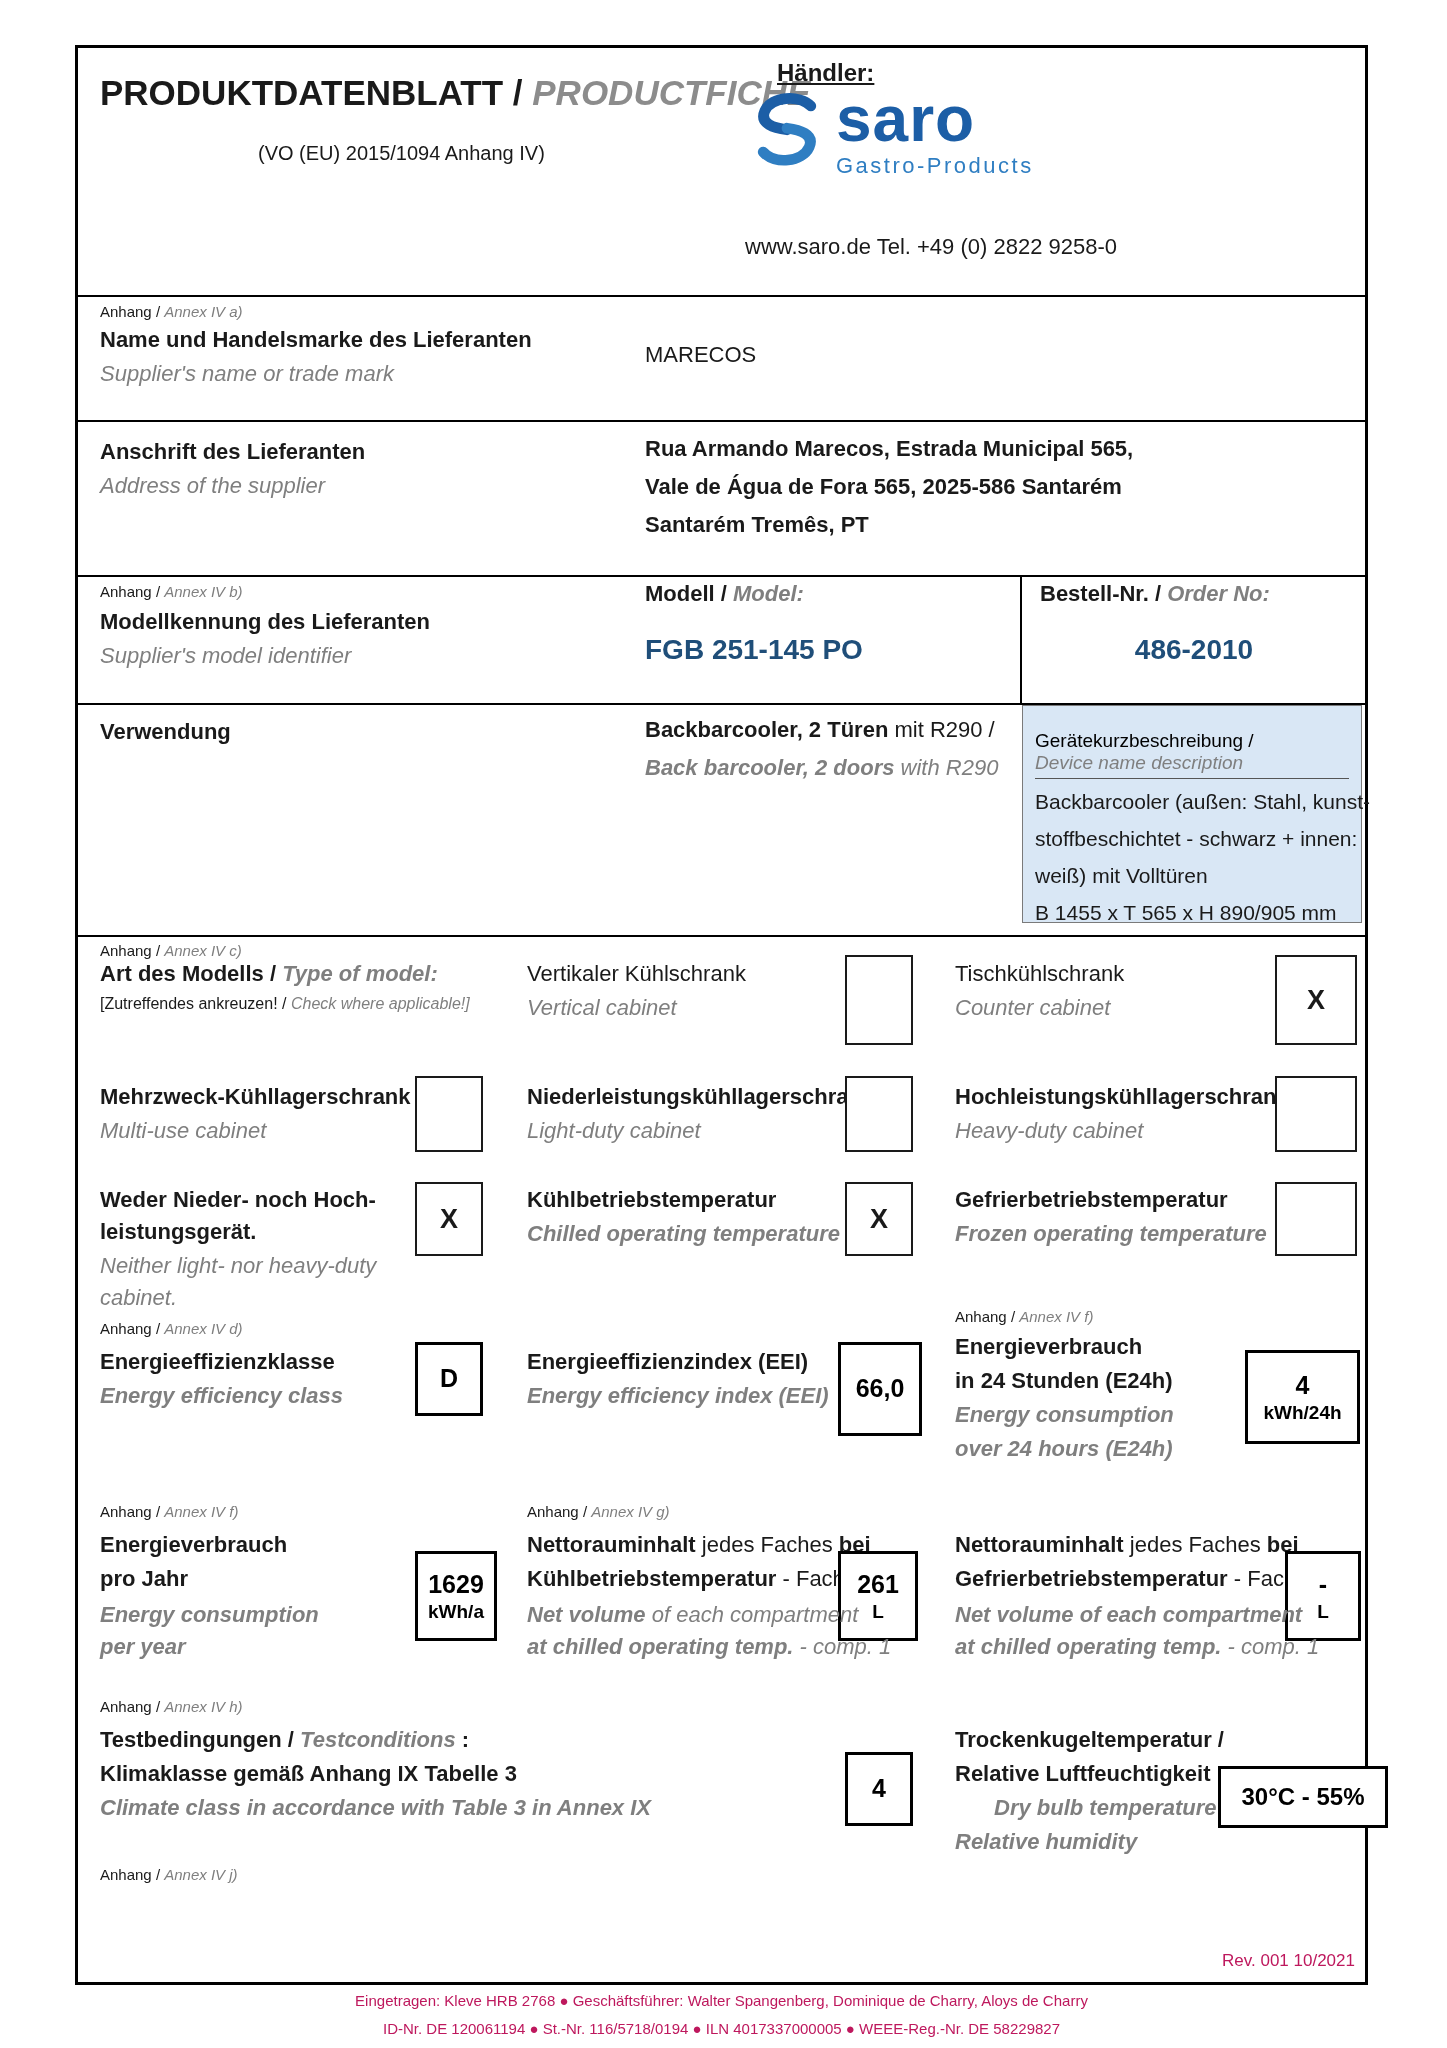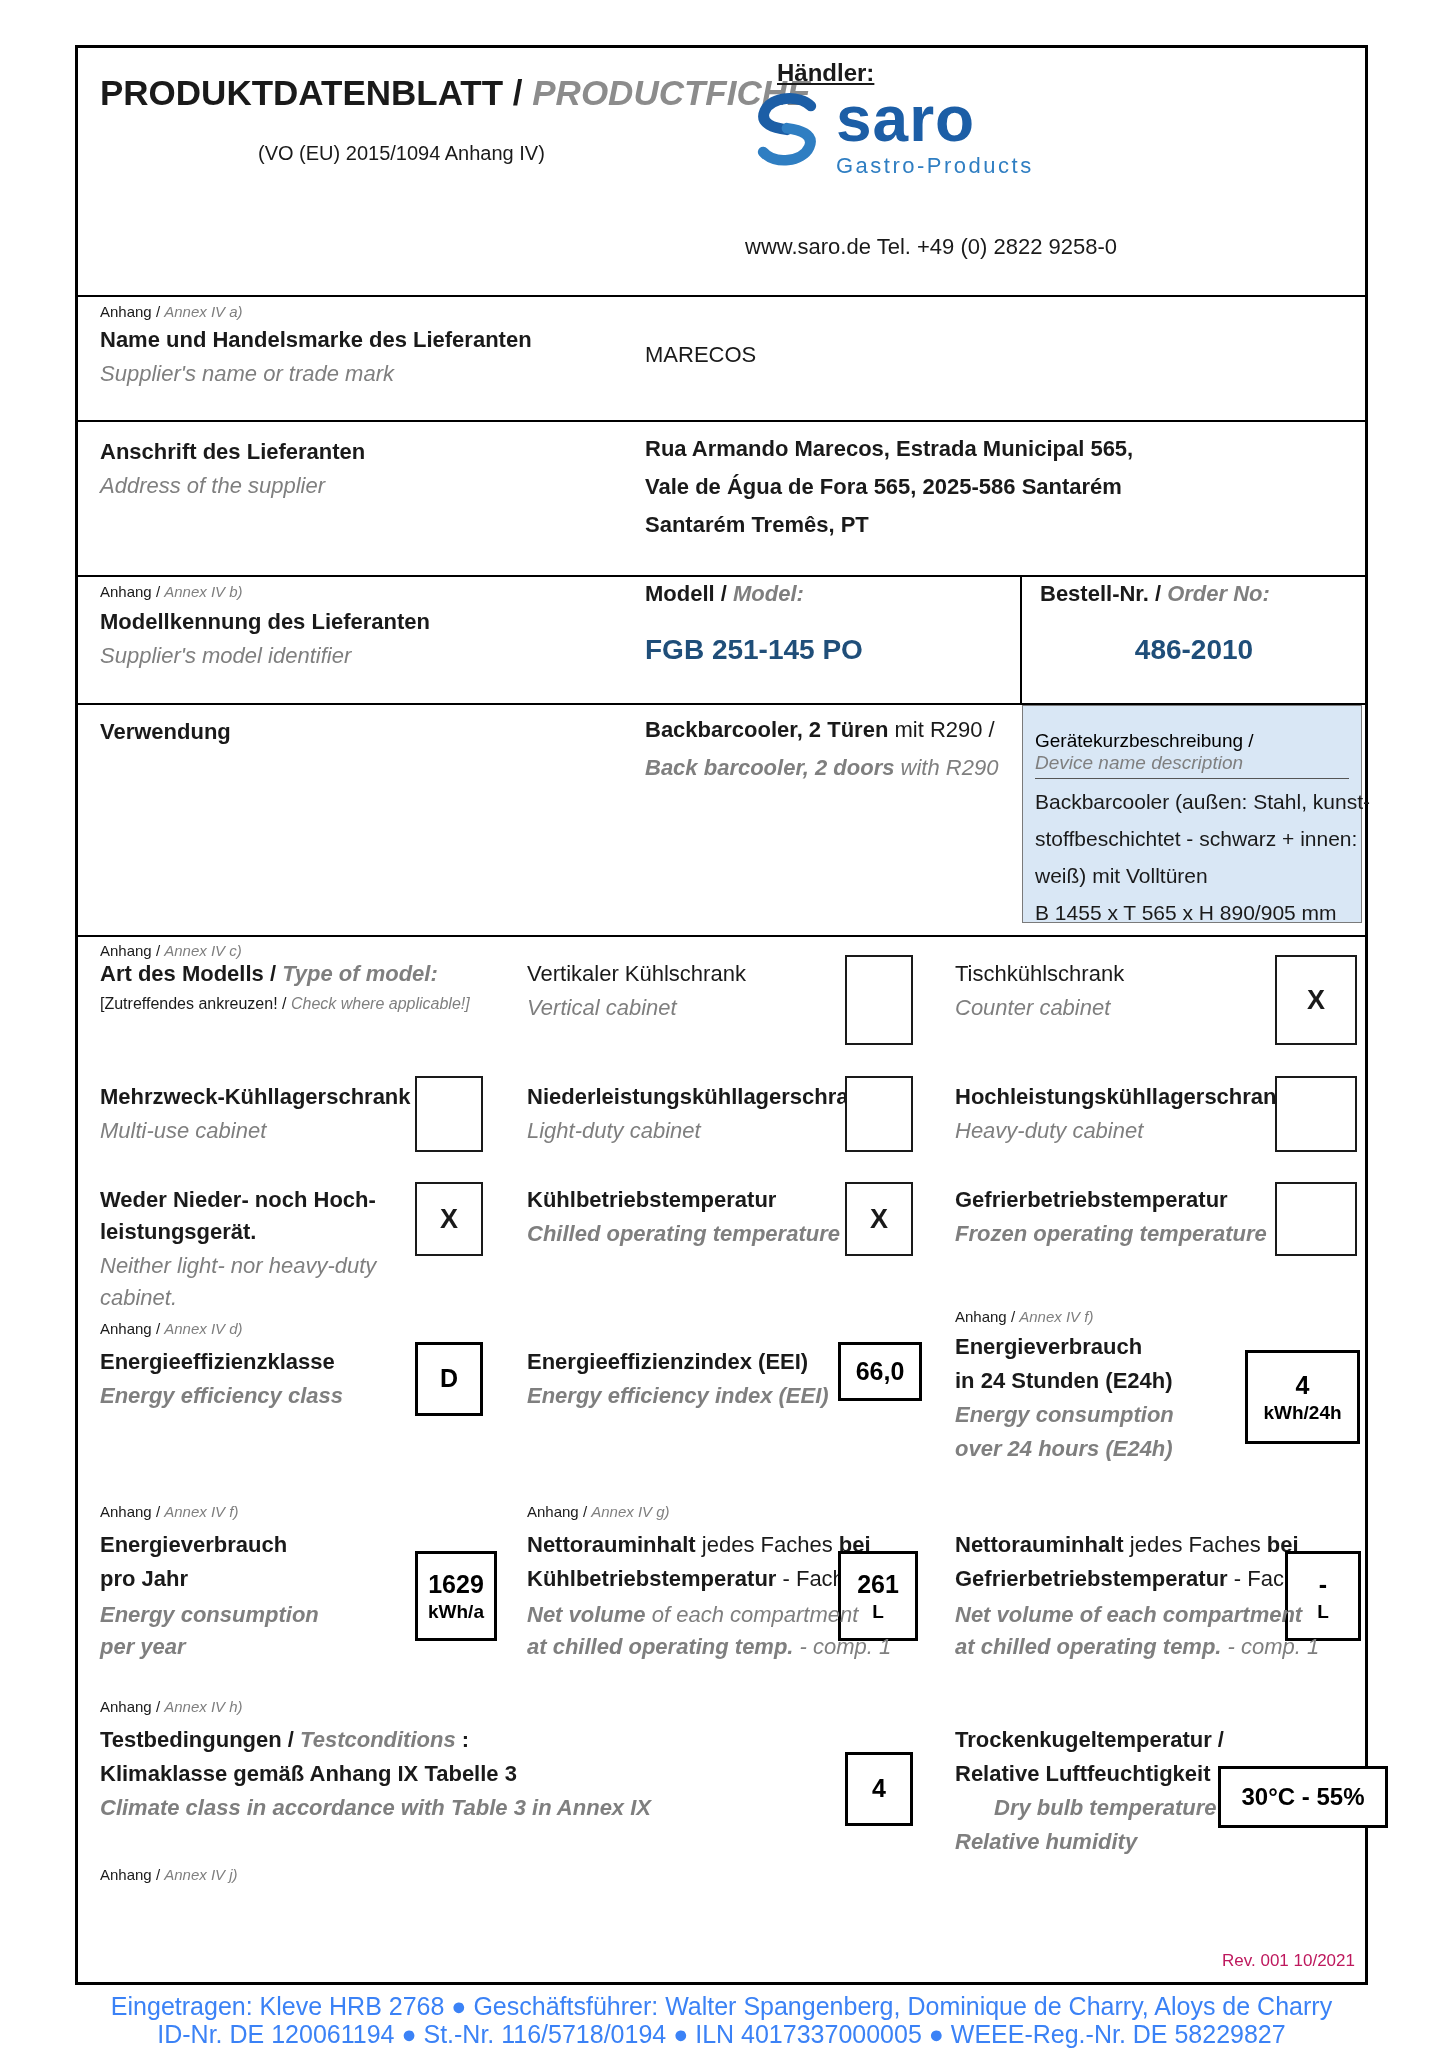--- a/index.html
+++ b/index.html
@@ -18,21 +18,21 @@
   .cb { position:absolute; border:2px solid #1a1a1a; background:#fff; display:flex; align-items:center; justify-content:center; font-weight:bold; font-size:27px; color:#1a1a1a; }
   .vb { position:absolute; border:3px solid #000; background:#fff; display:flex; flex-direction:column; align-items:center; justify-content:center; font-weight:bold; color:#000; text-align:center; }
   .vb .v1 { font-size:25px; line-height:1.25; }
   .vb .v2 { font-size:19px; line-height:1.25; }
   .blue { color:#1f4e79; }
   .title { font-size:35px; font-weight:bold;margin-top:9px; }
   .brief-box { position:absolute; background:#d9e7f5; border:1px solid #7a7a7a; padding:24px 12px; }
   .brief-head { border-bottom:1px solid #555; padding-bottom:4px; }
   .brief-head div { font-size:19px; white-space:nowrap; }
   .brief-body div { font-size:21px; line-height:37px; color:#1a1a1a; white-space:nowrap; }
-  .footer-line { position:absolute; left:75px; width:1293px; text-align:center; font-size:25px; color:#3b82f6; white-space:nowrap; }
+  .footer-line { position:absolute; left:75px; width:1293px; text-align:center; font-size:15px; color:#be185d; white-space:nowrap; }
 </style>
 </head>
 <body>
 
 <div class="page">
 
   <div class="frame" style="left:75px; top:45px; width:1293px; height:1940px;"></div>
   <div class="hline" style="left:75px; top:295px; width:1293px;"></div>
   <div class="hline" style="left:75px; top:420px; width:1293px;"></div>
   <div class="hline" style="left:75px; top:575px; width:1293px;"></div>
@@ -166,21 +166,21 @@
     <span>Anhang / </span><span class="gi">Annex IV d)</span>
   </div>
   <div class="txt b" style="left:100px; top:1348px;">Energieeffizienzklasse</div>
   <div class="txt gi b" style="left:100px; top:1382px;">Energy efficiency class</div>
   <div class="vb" style="left:415px; top:1342px; width:68px; height:74px;">
     <div class="v1">D</div>
   </div>
 
   <div class="txt b" style="left:527px; top:1348px;">Energieeffizienzindex (EEI)</div>
   <div class="txt gi b" style="left:527px; top:1382px;">Energy efficiency index (EEI)</div>
-  <div class="vb" style="left:838px; top:1342px; width:84px; height:59px;">
+  <div class="vb" style="left:838px; top:1342px; width:84px; height:94px;">
     <div class="v1">66,0</div>
   </div>
 
   <div class="txt annex" style="left:100px; top:1503px;">
     <span>Anhang / </span><span class="gi">Annex IV f)</span>
   </div>
   <div class="txt b" style="left:100px; top:1531px;">Energieverbrauch</div>
   <div class="txt b" style="left:100px; top:1565px;">pro Jahr</div>
   <div class="vb" style="left:415px; top:1551px; width:82px; height:90px;">
     <div class="v1">1629</div>

